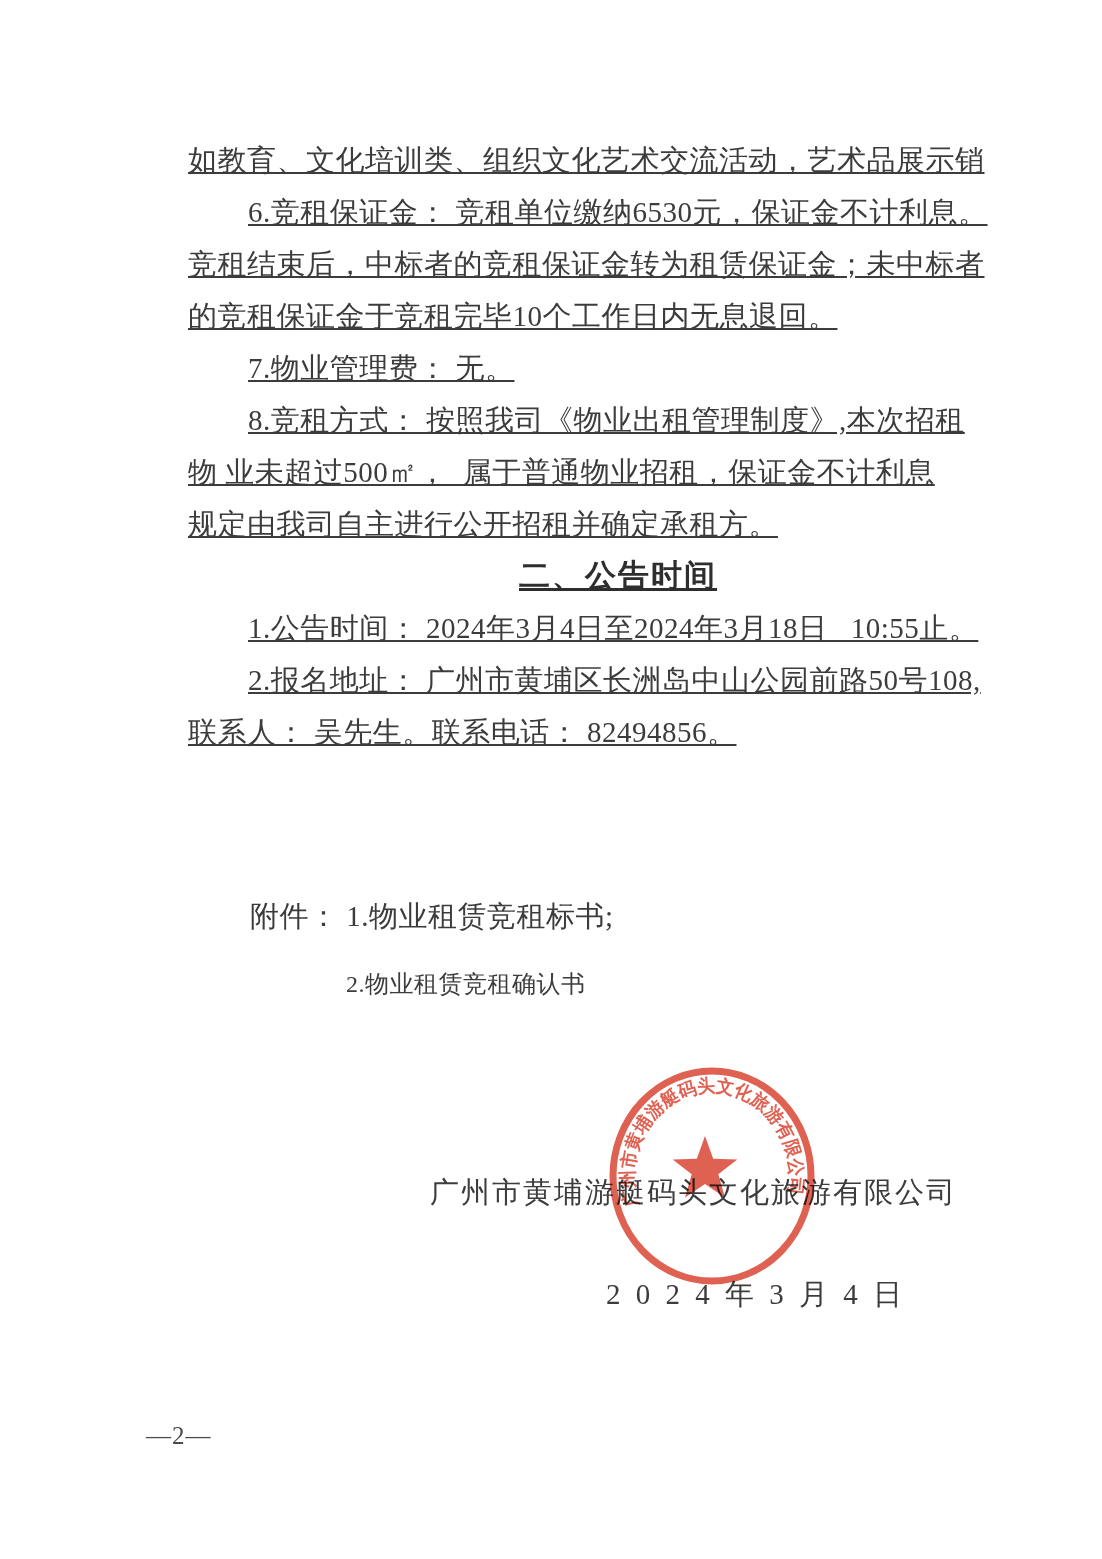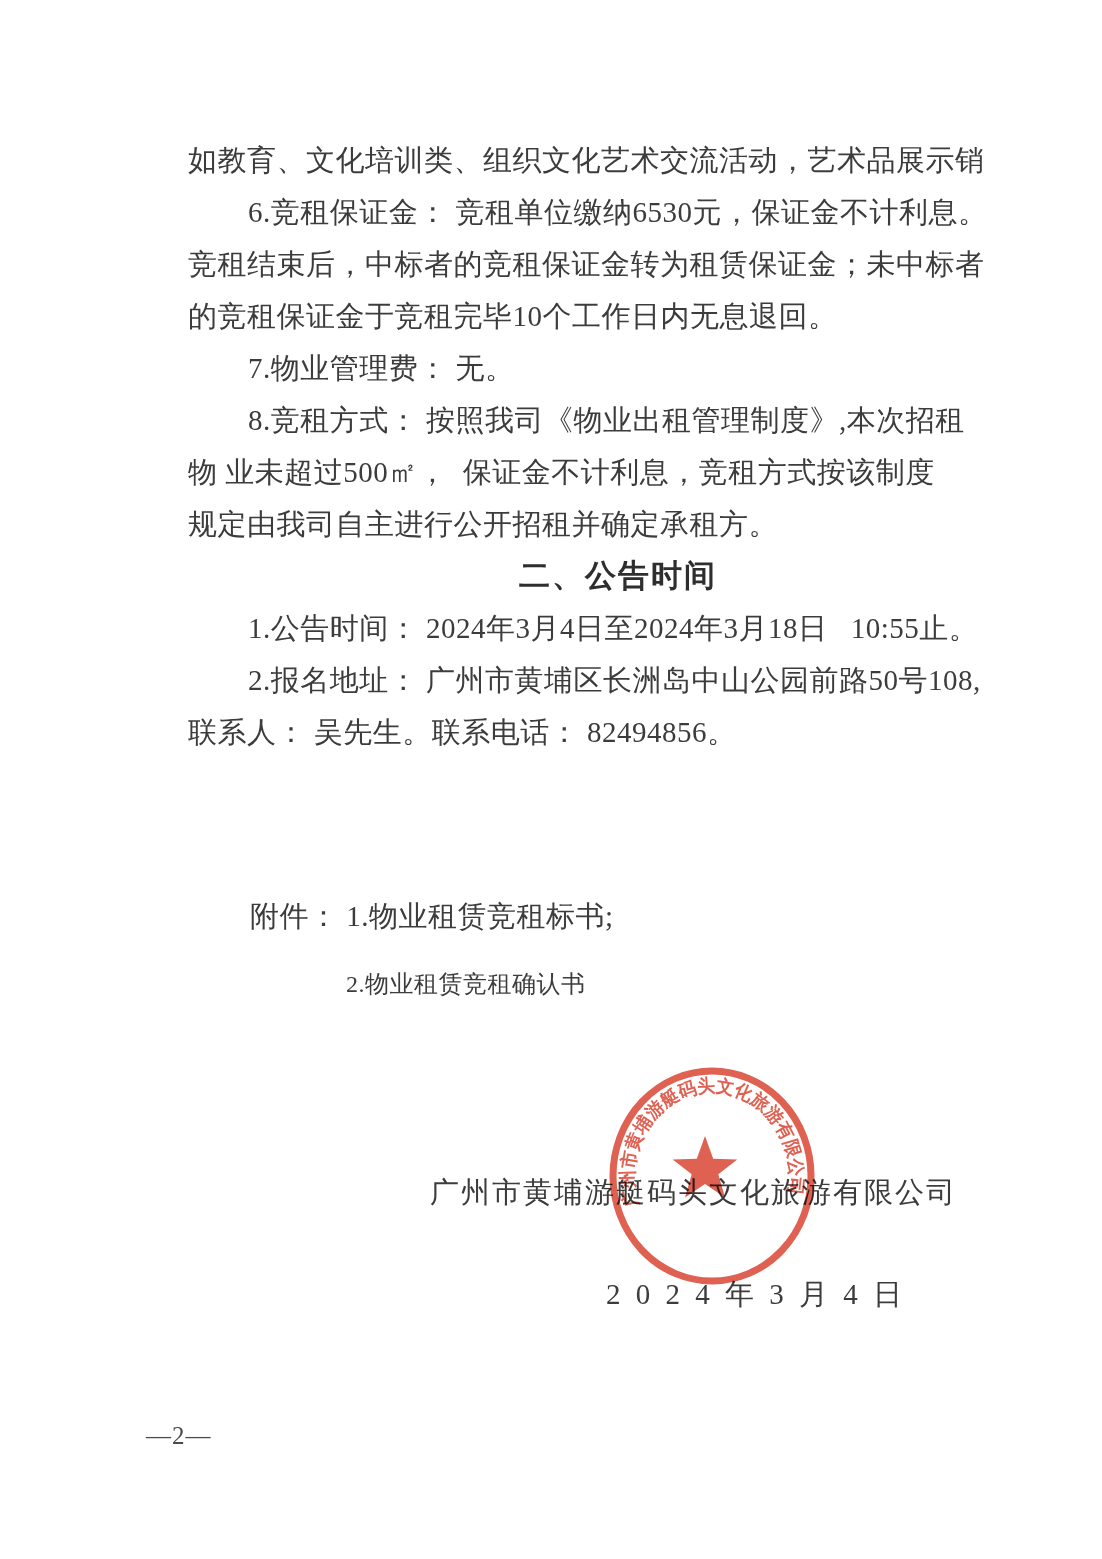--- a/index.html
+++ b/index.html
@@ -21,20 +21,21 @@
     left: 188px;
     top: 134px;
     width: 800px;
   }
   .line {
     height: 52px;
     line-height: 52px;
     font-size: 29px;
     white-space: pre;
     letter-spacing: 0.5px;
+    text-decoration: underline;
   }
   .line.indent {
     padding-left: 60px;
   }
   .line.heading {
     font-family: "Liberation Sans", "DejaVu Sans", sans-serif;
     font-weight: bold;
     font-size: 31px;
     color: #2e2e2e;
     letter-spacing: 2px;
@@ -103,21 +104,21 @@
 
 <div class="page">
 
   <div class="body-text">
     <div class="line">如教育、文化培训类、组织文化艺术交流活动，艺术品展示销</div>
     <div class="line indent">6.竞租保证金： 竞租单位缴纳6530元，保证金不计利息。</div>
     <div class="line">竞租结束后，中标者的竞租保证金转为租赁保证金；未中标者</div>
     <div class="line">的竞租保证金于竞租完毕10个工作日内无息退回。</div>
     <div class="line indent">7.物业管理费： 无。</div>
     <div class="line indent">8.竞租方式： 按照我司《物业出租管理制度》,本次招租</div>
-    <div class="line">物 业未超过500㎡，  保证金不计利息，竞租方式按该制度</div>
+    <div class="line">物 业未超过500㎡，  属于普通物业招租，保证金不计利息</div>
     <div class="line">规定由我司自主进行公开招租并确定承租方。</div>
     <div class="line indent heading">二、公告时间</div>
     <div class="line indent">1.公告时间： 2024年3月4日至2024年3月18日   10:55止。</div>
     <div class="line indent">2.报名地址： 广州市黄埔区长洲岛中山公园前路50号108,</div>
     <div class="line">联系人： 吴先生。联系电话： 82494856。</div>
   </div>
 
   <div class="attach-line-1">附件： 1.物业租赁竞租标书;</div>
   <div class="attach-line-2">2.物业租赁竞租确认书</div>
 

